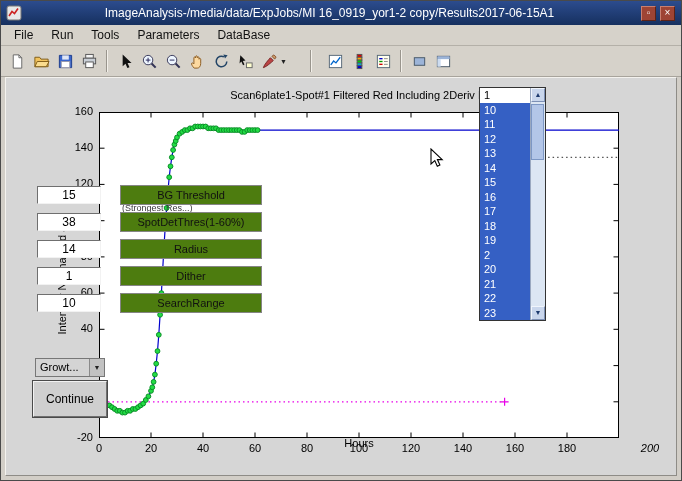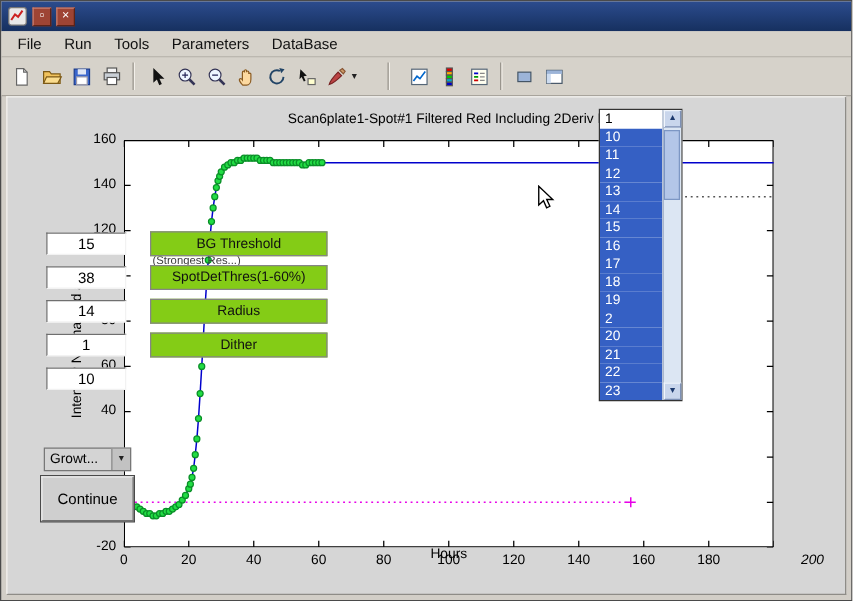--- a/index.html
+++ b/index.html
@@ -41,21 +41,21 @@
   .xlabel{position:absolute;left:93px;top:359px;width:520px;text-align:center;font-size:11px;color:#000;z-index:1;}
   .ylabel{position:absolute;left:-52px;top:190px;width:216px;text-align:center;font-size:11px;color:#000;
     transform:rotate(-90deg);z-index:1;white-space:nowrap;}
   .ytick{position:absolute;left:45px;width:42px;text-align:right;font-size:11px;color:#000;z-index:1;}
   .xtick{position:absolute;top:364px;width:40px;text-align:center;font-size:11px;color:#000;z-index:1;}
 
   
   .ctrl-row{position:absolute;left:31px;width:230px;height:20px;z-index:5;}
   .edit{position:absolute;left:0;top:1px;width:64px;height:18px;background:#fff;border:1px solid;
     border-color:#6f6f6f #f2f2f2 #f2f2f2 #6f6f6f;font:12px "Liberation Sans",sans-serif;text-align:center;color:#000;}
-  .ulabel{position:absolute;left:83px;top:0;width:142px;height:20px;background:#84cc16;
+  .ulabel{position:absolute;left:83px;top:0;width:142px;height:20px;background:#4d7c0f;
     border:1px solid #858585;font-size:11px;color:#111;text-align:center;line-height:18px;white-space:nowrap;overflow:hidden;}
   .bg-subtext{position:absolute;left:116px;top:125px;font-size:9px;color:#3a3a3a;z-index:4;}
   .growth-dd{position:absolute;left:29px;top:280px;width:70px;height:19px;background:#d4d4d4;
     border:1px solid #777;z-index:5;display:flex;}
   .dd-text{flex:1;font-size:11px;line-height:17px;padding-left:4px;color:#000;overflow:hidden;white-space:nowrap;}
   .dd-arrow{width:15px;flex:none;background:#c2c2c2;border-left:1px solid #8a8a8a;font-size:7px;
     line-height:17px;text-align:center;color:#222;}
   .continue-btn{position:absolute;left:27px;top:303px;width:74px;height:36px;background:#cfcfcf;
     border:1px solid;border-color:#f2f2f2 #6f6f6f #6f6f6f #f2f2f2;box-shadow:0 0 0 1px #4a4a4a;
     font:12px "Liberation Sans",sans-serif;color:#000;z-index:5;}
@@ -77,20 +77,21 @@
 </head>
 <body>
 
 <div class="window">
 
   <div class="titlebar">
     <svg class="app-icon" viewBox="0 0 16 16">
       <rect x="1" y="1" width="14" height="14" rx="2" fill="#e8e8e8" stroke="#777"></rect>
       <polyline points="3,11 6,6.5 8.5,8.5 12,3.5" stroke="#c22" fill="none" stroke-width="1.6"></polyline>
     </svg>
+    <span class="title-text">ImageAnalysis-/media/data/ExpJobs/MI 16_0919_yor1-2 copy/Results2017-06-15A1</span>
     <span class="win-btns">
       <span class="win-btn">▫</span>
       <span class="win-btn">×</span>
     </span>
   </div>
 
   <div class="menubar">
       <span class="menu-item">File</span>
       <span class="menu-item">Run</span>
       <span class="menu-item">Tools</span>
@@ -414,20 +415,21 @@
         <div class="ctrl-row" style="top: 161px;">
           <input class="edit" value="14" style="">
           <div class="ulabel">Radius</div>
         </div>
         <div class="ctrl-row" style="top: 188px;">
           <input class="edit" value="1" style="">
           <div class="ulabel">Dither</div>
         </div>
         <div class="ctrl-row" style="top: 215px;">
           <input class="edit" value="10" style="">
+          <div class="ulabel">SearchRange</div>
         </div>
       </div>
     <div class="bg-subtext">(Strongest Res...)</div>
 
     <div class="growth-dd">
       <span class="dd-text">Growt...</span>
       <span class="dd-arrow">▼</span>
     </div>
     <button class="continue-btn">Continue</button>
 

